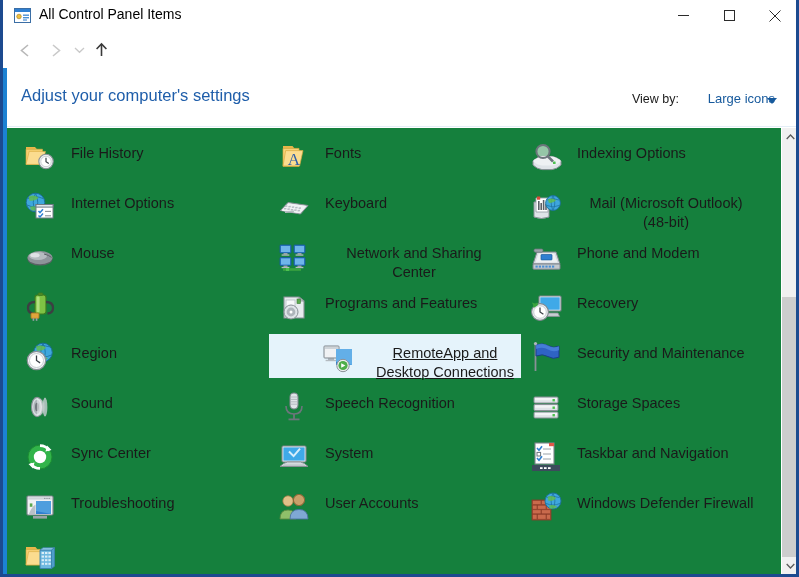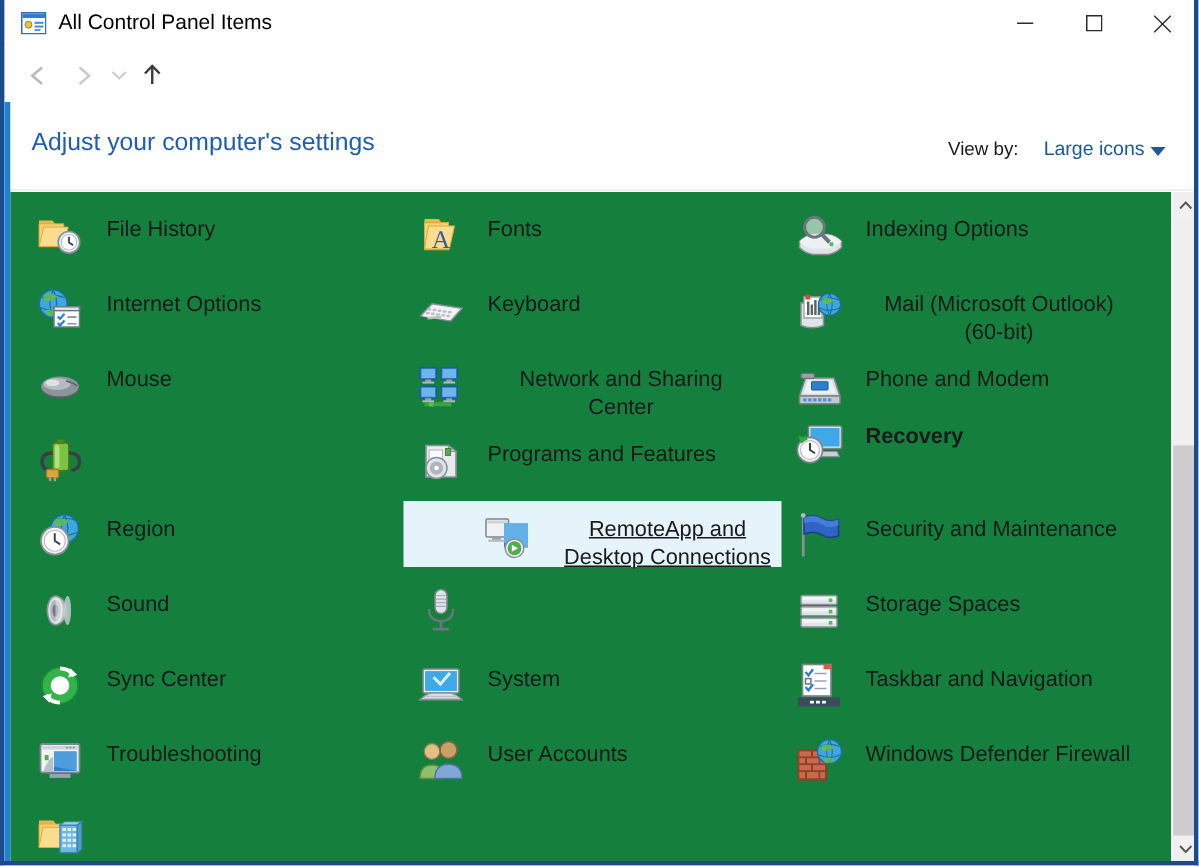--- a/index.html
+++ b/index.html
@@ -128,21 +128,21 @@
     position: absolute; left: 14px; top: 18px;
     font-size: 16.5px; color: #1f5eaa;
     white-space: nowrap;
   }
   #viewby-label {
     position: absolute; right: 120px; top: 24px;
     font-size: 12.5px; color: #1a1a1a;
     white-space: nowrap;
   }
   #viewby-value {
-    position: absolute; right: 36px; top: 23px;
+    position: absolute; right: 24px; top: 23px;
     font-size: 13px; color: #16599c;
     white-space: nowrap;
   }
   #viewby-caret {
     position: absolute; right: 22px; top: 30px;
     width: 0; height: 0;
     border-left: 5px solid transparent;
     border-right: 5px solid transparent;
     border-top: 6px solid #16599c;
   }
@@ -555,20 +555,21 @@
       <g stroke="#a8b0b6" stroke-width="0.8">
         <line x1="13.6" y1="7" x2="20.4" y2="7"></line>
         <line x1="13.6" y1="9.4" x2="20.4" y2="9.4"></line>
         <line x1="13.6" y1="11.8" x2="20.4" y2="11.8"></line>
         <line x1="13.6" y1="14.2" x2="20.4" y2="14.2"></line>
       </g>
       <path d="M9 16 q0 8 8 8 q8 0 8 -8" fill="none" stroke="#6c757c" stroke-width="1.6"></path>
       <line x1="17" y1="24" x2="17" y2="29" stroke="#6c757c" stroke-width="1.8"></line>
       <line x1="11.5" y1="29.4" x2="22.5" y2="29.4" stroke="#6c757c" stroke-width="1.8"></line>
           </svg>
+          <span class="cp-label">Speech Recognition</span>
         </div>
         <div class="cp-item" style="top: 306px;">
           <svg class="cp-icon" viewBox="0 0 34 34">
       <rect x="5" y="6" width="24" height="16" rx="1.2" fill="#e9edf0" stroke="#7d858c" stroke-width="1.1"></rect>
       <rect x="6.4" y="7.4" width="21.2" height="13.2" fill="#3fa9e8"></rect>
       <path d="M12 11.5 l4.6 4.6 l6.4 -7.4" fill="none" stroke="#d8eefb" stroke-width="2"></path>
       <path d="M3 26.5 q4 -4 7.5 -4.5 h13 q3.5 0.5 7.5 4.5 Z" fill="#dfe4e8" stroke="#8a9097" stroke-width="1"></path>
       <g stroke="#b0b7bd" stroke-width="0.7">
         <line x1="7" y1="24.2" x2="27" y2="24.2"></line>
         <line x1="5.6" y1="25.5" x2="28.4" y2="25.5"></line>
@@ -606,41 +607,41 @@
         <rect x="9" y="11" width="1.6" height="9"></rect>
         <rect x="11.4" y="13" width="1.6" height="7"></rect>
         <rect x="13.8" y="10" width="1.6" height="10"></rect>
         <rect x="16.2" y="14" width="1.6" height="6"></rect>
       </g>
       <rect x="8" y="6.5" width="3.2" height="3.2" fill="#d94a3a"></rect>
       <circle cx="24" cy="13" r="7.4" fill="#3fa7dd" stroke="#1b6f9c" stroke-width="0.9"></circle>
       <path d="M18 10 q6 -2.6 12 0 M17.4 15.4 q6.6 3 13.2 0 M24 5.6 q-3.6 7.4 0 14.8 M24 5.6 q3.6 7.4 0 14.8" fill="none" stroke="#1b6f9c" stroke-width="0.7"></path>
       <path d="M19 9.4 q4 -2 8 0.8 q-2.4 3.2 -7.2 2.6 Z" fill="#62bd4e" opacity="0.85"></path>
           </svg>
-          <span class="cp-label">Mail (Microsoft Outlook) (60-bit)</span>
+          <span class="cp-label">Mail (Microsoft Outlook) (48-bit)</span>
         </div>
         <div class="cp-item" style="top: 106px;">
           <svg class="cp-icon" viewBox="0 0 34 34">
       <path d="M4 24 L8 12 h19 l4 12 Z" fill="#d6dbe0" stroke="#7d858c" stroke-width="1"></path>
       <path d="M6.5 22.5 L9.6 13.6 h15.8 l3.1 8.9 Z" fill="#eef1f3"></path>
       <rect x="12" y="14.5" width="11" height="5.4" rx="0.6" fill="#2f7fd1" stroke="#1a5b9c" stroke-width="0.7"></rect>
       <rect x="4" y="24" width="27" height="5.2" rx="0.8" fill="#c3c9ce" stroke="#7d858c" stroke-width="1"></rect>
       <g fill="#4a8fd4">
         <rect x="6.5" y="25.6" width="2.2" height="2"></rect>
               <rect x="9.8" y="25.6" width="2.2" height="2"></rect>
         <rect x="13.1" y="25.6" width="2.2" height="2"></rect>
               <rect x="16.4" y="25.6" width="2.2" height="2"></rect>
         <rect x="19.7" y="25.6" width="2.2" height="2"></rect>
               <rect x="23" y="25.6" width="2.2" height="2"></rect>
       </g>
       <rect x="5" y="9" width="9" height="3.2" rx="1.4" fill="#9aa2a9" stroke="#6c757c" stroke-width="0.8"></rect>
           </svg>
           <span class="cp-label">Phone and Modem</span>
         </div>
-        <div class="cp-item" style="top: 144px; font-weight: bold;">
+        <div class="cp-item" style="top: 156px;">
           <svg class="cp-icon" viewBox="0 0 34 34">
       <rect x="10" y="6" width="22" height="15" rx="1" fill="#e9edf0" stroke="#7d858c" stroke-width="1.1"></rect>
       <rect x="11.3" y="7.3" width="19.4" height="12.4" fill="#3fa9e8"></rect>
       <path d="M13 23 h16 l1.6 3.4 H11.4 Z" fill="#c8ced3" stroke="#8a9097" stroke-width="0.8"></path>
       <circle cx="11" cy="22" r="8.4" fill="#eceff1" stroke="#7d858c" stroke-width="1.1"></circle>
       <circle cx="11" cy="22" r="6.3" fill="#ffffff" stroke="#bcc1c6" stroke-width="0.8"></circle>
       <path d="M11 17.4 v4.6 l3.4 2.2" fill="none" stroke="#3a4046" stroke-width="1.3"></path>
       <path d="M4.6 17 a8.4 8.4 0 0 1 4 -3.4" fill="none" stroke="#3aa33f" stroke-width="2.2"></path>
       <path d="M3 12.4 l2.2 5 l4.4 -2.6 Z" fill="#3aa33f"></path>
           </svg>

